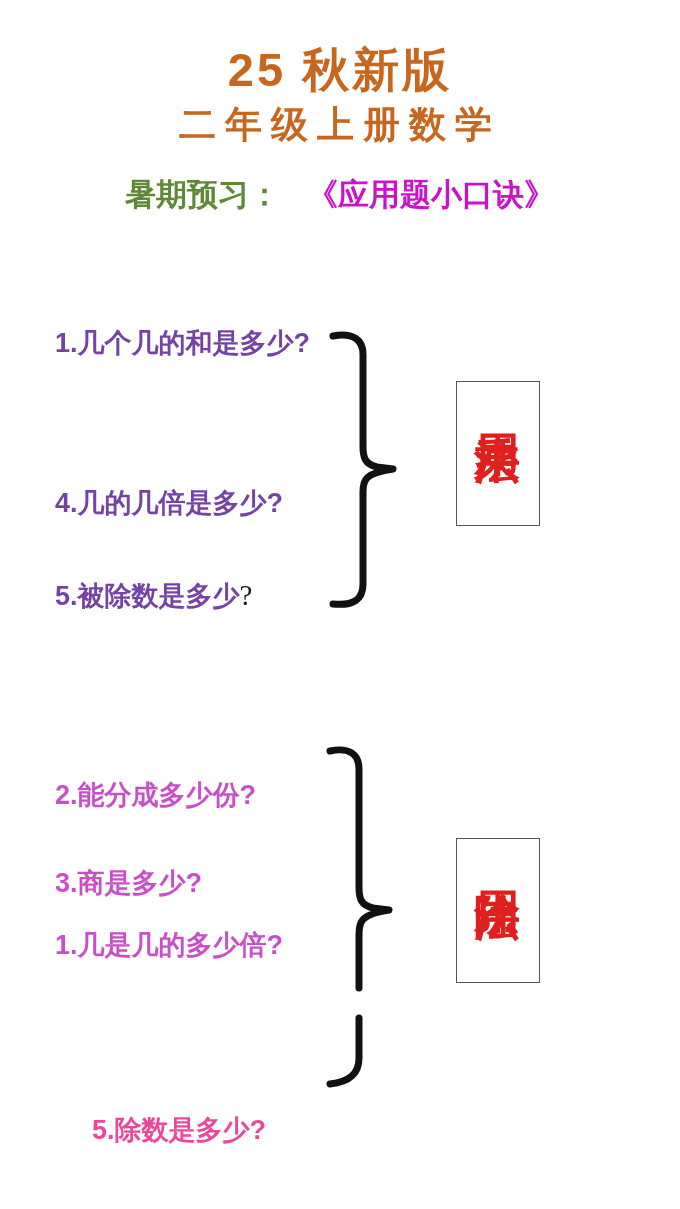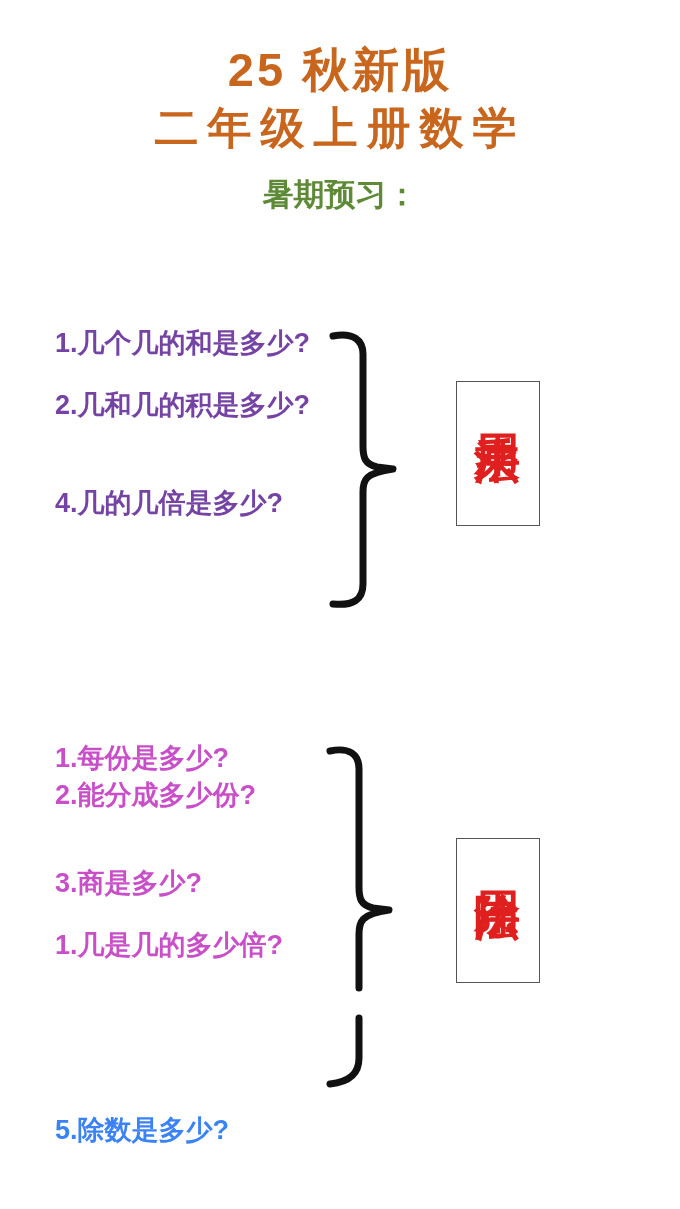--- a/index.html
+++ b/index.html
@@ -15,21 +15,21 @@
   .title1, .title2 {
     position: absolute;
     left: 0;
     width: 680px;
     text-align: center;
     color: #C8661E;
     font-weight: bold;
     line-height: 1.0;
   }
   .title1 { top: 46px;  font-size: 47px; letter-spacing: 3px; }
-  .title2 { top: 106px; font-size: 44px; letter-spacing: 9px; }
+  .title2 { top: 106px; font-size: 37px; letter-spacing: 9px; }
   .subtitle {
     position: absolute;
     top: 178px;
     left: 0;
     width: 680px;
     display: flex;
     justify-content: center;
     gap: 27px;
     font-size: 31px;
     font-weight: bold;
@@ -41,21 +41,21 @@
   .q {
     position: absolute;
     left: 55px;
     font-size: 27px;
     font-weight: bold;
     line-height: 1.0;
     white-space: nowrap;
   }
   .g1 { color: #7443A4; }
   .g2 { color: #C94FC9; }
-  .g2-last { color: #3b82f6; }
+  .g2-last { color: #ec4899; margin-left: 37px; }
   .black-mark {
     color: #1d1d1d;
     font-weight: normal;
     font-family: "Liberation Serif", "DejaVu Serif", serif;
     font-size: 29px;
   }
   
   .brace { position: absolute; }
   .brace path {
     fill: none;
@@ -90,35 +90,35 @@
 </style>
 </head>
 <body>
 
 <div class="page">
 
   <div class="title1">25 秋新版</div>
   <div class="title2">二年级上册数学</div>
   <div class="subtitle">
     <span class="sub-green">暑期预习：</span>
+    <span class="sub-magenta">《应用题小口诀》</span>
   </div>
 
   <div class="q g1" style="top:330px">1.几个几的和是多少?</div>
-  <div class="q g1" style="top:392px">2.几和几的积是多少?</div>
   <div class="q g1" style="top:490px">4.几的几倍是多少?</div>
+  <div class="q g1" style="top:581px"><span>5.被除数是多少</span><span class="black-mark">?</span></div>
 
   <svg class="brace" style="left:325px; top:328px" width="80" height="290" viewBox="0 0 80 290">
     <path d="M8 8 C28 4, 38 12, 38 26 L38 118 C38 130, 40 136, 52 139 L68 141 C40 145, 38 152, 38 164 L38 256 C38 272, 28 278, 8 276"></path>
   </svg>
 
   <div class="label-box" style="left:456px; top:381px">
     <div class="label-text">用乘法</div>
   </div>
 
-  <div class="q g2" style="top:745px">1.每份是多少?</div>
   <div class="q g2" style="top:782px">2.能分成多少份?</div>
   <div class="q g2" style="top:870px">3.商是多少?</div>
   <div class="q g2" style="top:932px">1.几是几的多少倍?</div>
   <div class="q g2-last q" style="top:1117px">5.除数是多少?</div>
 
   <svg class="brace" style="left:322px; top:742px" width="80" height="350" viewBox="0 0 80 350">
     <path d="M8 9 C27 5, 37 12, 37 27 L37 145 C37 157, 39 163, 51 166 L67 168 C39 172, 37 180, 37 192 L37 246"></path>
     <path d="M37 276 L37 316 C37 332, 27 340, 8 342"></path>
   </svg>
 

